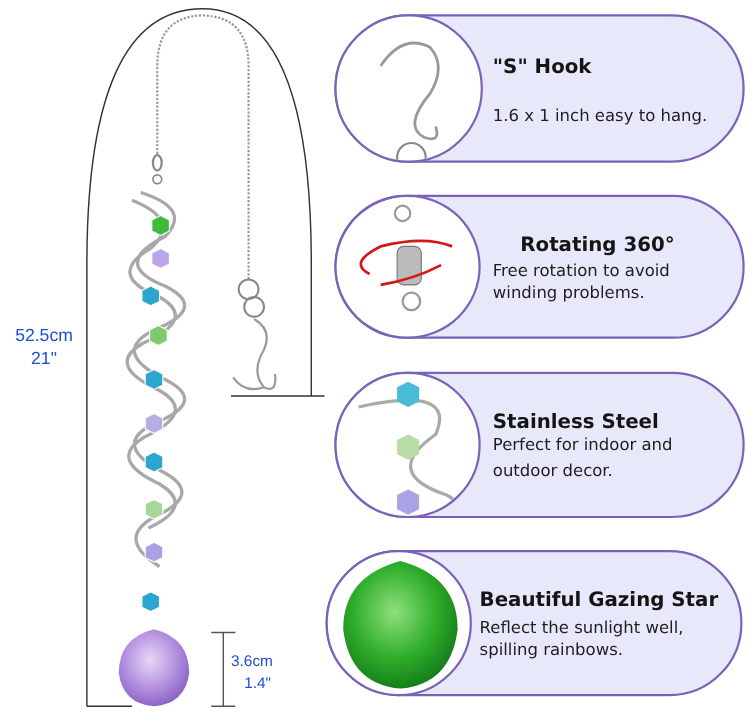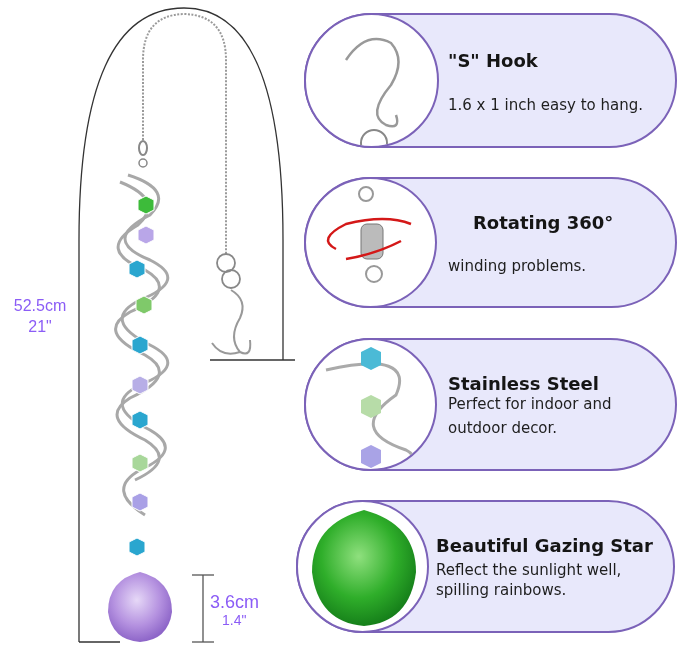--- a/index.html
+++ b/index.html
@@ -1,18 +1,18 @@
 <!DOCTYPE html>
 <html><head>
 <meta charset="utf-8">
 <style>
   html,body{margin:0;padding:0;background:#fff;}
   body{width:679px;height:655px;position:relative;overflow:hidden;font-family:"DejaVu Sans","Liberation Sans",sans-serif;}
   .canvas{position:absolute;left:0;top:0;width:679px;height:655px;}
-  .dim-text{position:absolute;font-family:"Liberation Sans",sans-serif;color:#8b5cf6;text-align:center;}
+  .dim-text{position:absolute;font-family:"Liberation Sans",sans-serif;color:#1d4ed8;text-align:center;}
   .pill{position:absolute;background:#e8e8fb;border:2px solid #7b62b8;border-radius:70px;box-sizing:border-box;}
   .circle{position:absolute;left:-2px;top:-2px;border:2px solid #7b62b8;border-radius:50%;background:#fff;box-sizing:border-box;overflow:hidden;}
   .pill-title{position:absolute;font-weight:bold;font-size:18px;color:#151515;white-space:nowrap;}
   .pill-desc{position:absolute;font-size:15px;line-height:20px;color:#1e1e1e;white-space:nowrap;}
 </style>
 </head>
 <body>
 
 <div class="canvas">
 
@@ -57,21 +57,21 @@
     </defs>
     <path d="M140,572 Q172,580 172,612 Q168,640 140,642 Q112,640 108,612 Q108,580 140,572 Z" fill="url(#pg)"></path>
 
     <line x1="192" y1="575" x2="214" y2="575" stroke="#555" stroke-width="1.3"></line>
     <line x1="203" y1="575" x2="203" y2="642" stroke="#555" stroke-width="1.3"></line>
     <line x1="192" y1="642" x2="214" y2="642" stroke="#555" stroke-width="1.3"></line>
   </svg>
 
   <div class="dim-text" style="left:0;top:297px;width:80px;font-size:16px;">52.5cm</div>
   <div class="dim-text" style="left:0;top:318px;width:80px;font-size:16px;">21"</div>
-  <div class="dim-text" style="left:210px;top:592px;width:52px;font-size:18px;text-align:left;">3.6cm</div>
+  <div class="dim-text" style="left:210px;top:592px;width:52px;font-size:14px;text-align:left;">3.6cm</div>
   <div class="dim-text" style="left:222px;top:612px;width:40px;font-size:14px;text-align:left;">1.4"</div>
 
   <div class="pill" style="left:304px;top:13px;width:373px;height:135px;">
     <div class="circle" style="width:135px;height:135px;">
       <svg width="135" height="135">
           <path d="M40,45 Q60,15 85,28 Q100,45 85,70 Q60,100 80,110 Q95,115 90,100" fill="none" stroke="#999" stroke-width="2.5"></path>
           <circle cx="68" cy="128" r="13" fill="none" stroke="#888" stroke-width="2"></circle>
         </svg>
     </div>
     <div class="pill-title" style="left:142px;top:35px;">"S" Hook</div>
@@ -82,20 +82,21 @@
     <div class="circle" style="width:133px;height:131px;">
       <svg width="133" height="131">
           <circle cx="60" cy="15" r="7" fill="none" stroke="#999" stroke-width="2"></circle>
           <circle cx="68" cy="95" r="8" fill="none" stroke="#999" stroke-width="2"></circle>
           <rect x="55" y="45" width="22" height="35" rx="6" fill="#bbb" stroke="#777"></rect>
           <path d="M30,70 Q10,60 40,45 Q80,35 105,45" fill="none" stroke="#d41818" stroke-width="2.5"></path>
           <path d="M40,80 Q70,75 95,62" fill="none" stroke="#d41818" stroke-width="2.5"></path>
         </svg>
     </div>
     <div class="pill-title" style="left:142px;top:33px;margin-left:25px;">Rotating 360°</div>
+    <div class="pill-desc" style="left:142px;top:57px;">Free rotation to avoid</div>
     <div class="pill-desc" style="left:142px;top:77px;">winding problems.</div>
   </div>
 
   <div class="pill" style="left:304px;top:338px;width:373px;height:133px;">
     <div class="circle" style="width:133px;height:133px;">
       <svg width="133" height="133">
           <path d="M20,30 Q110,10 90,55 Q40,90 100,110 Q120,120 80,130" fill="none" stroke="#aaa" stroke-width="3"></path>
           <polygon points="55,12 65,7 75,12 75,25 65,30 55,25" fill="#4bbad6"></polygon>
           <polygon points="55,60 65,55 75,60 75,73 65,78 55,73" fill="#b7dca8"></polygon>
           <polygon points="55,110 65,105 75,110 75,123 65,128 55,123" fill="#a9a3e6"></polygon>

